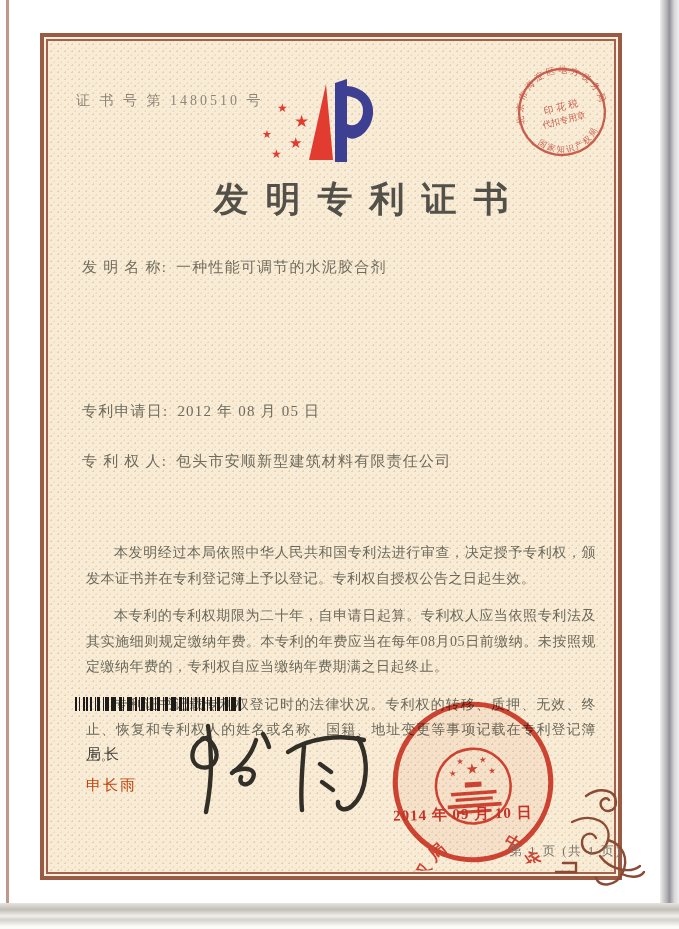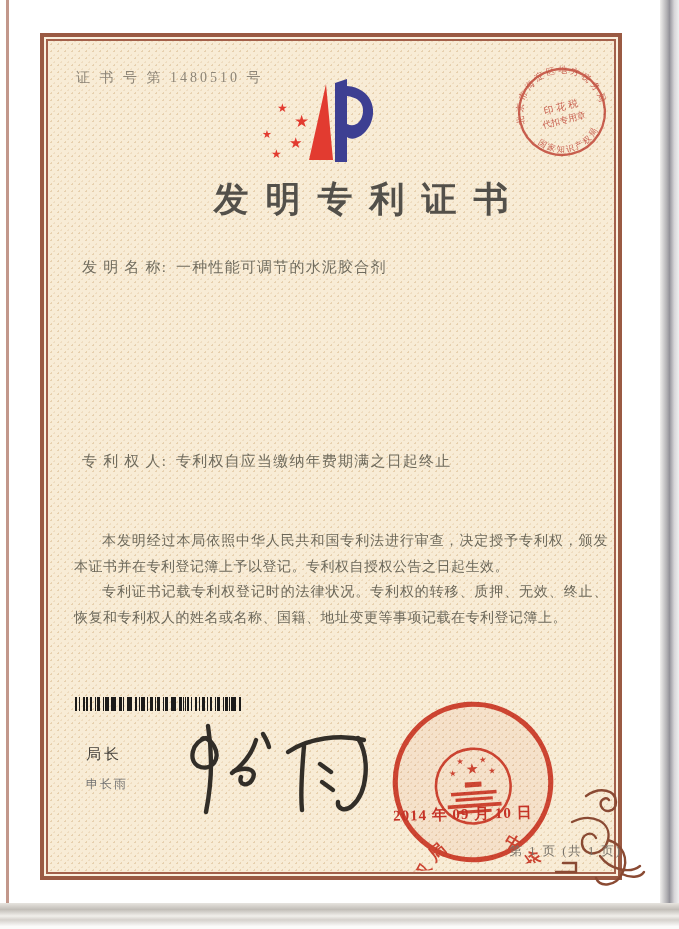--- a/index.html
+++ b/index.html
@@ -12,46 +12,46 @@
   .scan-edge-bottom{position:absolute;left:0;top:903px;width:679px;height:26px;
         background:linear-gradient(#e7e4df,#c2beb8 25%,#f1efeb 50%,#d5d1cc 65%,#fbfbfa 90%);}
 
   .frame{position:absolute;left:40px;top:33px;width:582px;height:847px;box-sizing:border-box;
         border:4px solid #9a5a43;background:#faf0df;}
   .frame-inner{position:absolute;inset:2px;border:2px solid #a3604a;background-color:#f8ecd6;
         background-image:radial-gradient(rgba(213,180,134,.5) 1px,transparent 1px),
                          radial-gradient(rgba(224,196,155,.38) 1px,transparent 1px);
         background-size:7px 7px,7px 7px;background-position:0 0,3px 4px;}
 
-  .cert-number{position:absolute;left:76px;top:69px;font-size:14px;color:#8d8577;letter-spacing:3px;}
+  .cert-number{position:absolute;left:76px;top:92px;font-size:14px;color:#8d8577;letter-spacing:3px;}
 
   .logo{position:absolute;left:253px;top:78px;}
   .logo-star{font-family:"DejaVu Sans",sans-serif;}
 
   .tax-stamp{position:absolute;left:507px;top:57px;transform:rotate(-14deg);opacity:.82;mix-blend-mode:multiply;}
 
   .title{position:absolute;left:40px;top:176px;width:642px;text-align:center;font-size:35px;
         font-weight:bold;color:#53504a;letter-spacing:17px;text-indent:17px;}
 
   .field-row{position:absolute;left:82px;font-size:15px;color:#6f6b5d;letter-spacing:1.2px;white-space:nowrap;text-align:center;}
   .flabel{margin-right:9px;}
   .row1{top:258px}.row2{top:308px}.row3{top:356px}.row4{top:402px}.row5{top:452px}.row6{top:500px}
 
   .body-text{position:absolute;left:74px;top:528px;width:534px;font-size:14px;line-height:25.5px;
         color:#6c685a;text-align:justify;letter-spacing:.5px;}
-  .body-text p{margin:0;text-indent:2em;}
+  .body-text p{margin:12px;text-indent:2em;}
 
   .barcode{position:absolute;left:75px;top:697px;width:166px;height:14px;
         background-image:repeating-linear-gradient(90deg,#1c1b1a 0 1.5px,transparent 1.5px 4px),
                          repeating-linear-gradient(90deg,#1c1b1a 0 2px,transparent 2px 7.5px),
                          repeating-linear-gradient(90deg,#1c1b1a 0 1px,transparent 1px 11px);}
 
   .director-title{position:absolute;left:86px;top:745px;font-size:15px;color:#44403a;
         letter-spacing:3px;font-family:Liberation Mono, monospace;}
-  .director-name{position:absolute;left:86px;top:776px;font-size:12px;color:#737373;
+  .director-name{position:absolute;left:86px;top:776px;font-size:15px;color:#c2410c;
         letter-spacing:2px;font-family:"Liberation Sans","DejaVu Sans",sans-serif;}
 
   .signature{position:absolute;left:168px;top:716px;}
   .signature path{stroke:#322e28;stroke-width:4.4;fill:none;stroke-linecap:round;stroke-linejoin:round;}
 
   .seal{position:absolute;left:388px;top:697px;transform:rotate(-4deg);opacity:.92;mix-blend-mode:multiply;}
   .seal-date{position:absolute;left:393px;top:805px;font-size:15px;font-weight:bold;color:#c53327;
         letter-spacing:1px;transform:rotate(-1.5deg);white-space:nowrap;}
 
   .flourish{position:absolute;left:552px;top:778px;}
@@ -99,26 +99,30 @@
     </text>
     <text x="59" y="57" text-anchor="middle" font-size="10.5" fill="#c4453a">印 花 税</text>
     <text x="59" y="71" text-anchor="middle" font-size="9.5" fill="#c4453a">代扣专用章</text>
   </svg>
 
   <div class="title">发明专利证书</div>
 
   <div class="field-row row1">
     <span class="flabel">发 明 名 称:</span><span class="fvalue">一种性能可调节的水泥胶合剂</span>
   </div>
+  <div class="field-row row4">
+    <span class="flabel">专利申请日:</span><span class="fvalue">2012 年 08 月 05 日</span>
+  </div>
   <div class="field-row row5">
-    <span class="flabel">专 利 权 人:</span><span class="fvalue">专利权自应当缴纳年费期满之日起终止</span>
+    <span class="flabel">专 利 权 人:</span><span class="fvalue">包头市安顺新型建筑材料有限责任公司</span>
   </div>
 
   <div class="body-text">
     <p>本发明经过本局依照中华人民共和国专利法进行审查，决定授予专利权，颁发本证书并在专利登记簿上予以登记。专利权自授权公告之日起生效。</p>
+    <p>本专利的专利权期限为二十年，自申请日起算。专利权人应当依照专利法及其实施细则规定缴纳年费。本专利的年费应当在每年08月05日前缴纳。未按照规定缴纳年费的，专利权自应当缴纳年费期满之日起终止。</p>
     <p>专利证书记载专利权登记时的法律状况。专利权的转移、质押、无效、终止、恢复和专利权人的姓名或名称、国籍、地址变更等事项记载在专利登记簿上。</p>
   </div>
 
   <div class="barcode"></div>
 
   <div class="director-title">局长</div>
   <div class="director-name">申长雨</div>
 
   <svg class="signature" width="220" height="100" viewBox="0 0 220 100">
     <path d="M38,22 C24,26 20,44 30,50 C42,56 54,44 46,30 C42,23 36,21 34,23"></path>

